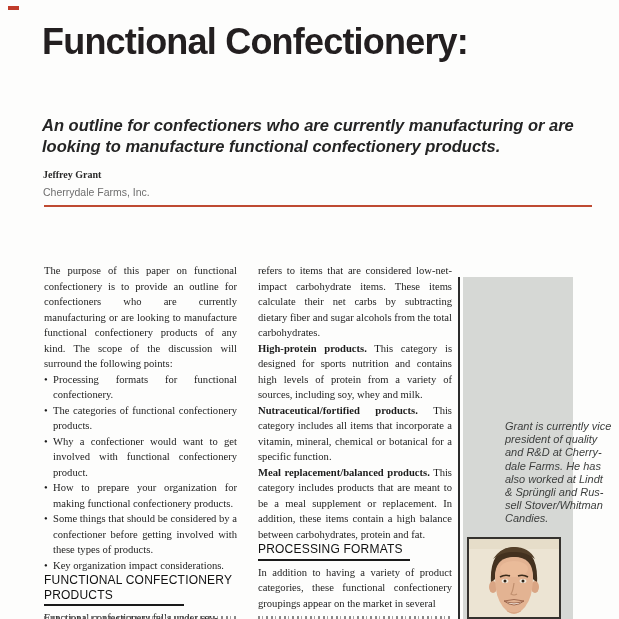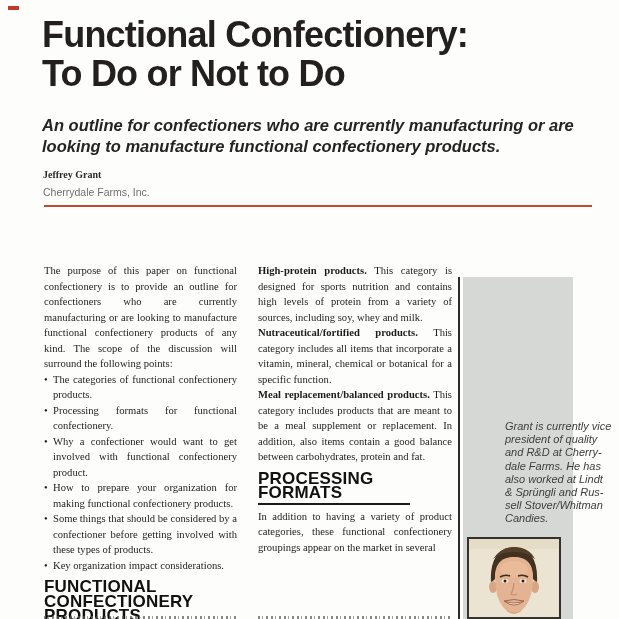--- a/index.html
+++ b/index.html
@@ -2,21 +2,21 @@
 <html><head>
 <meta charset="utf-8">
 <style>
   html,body{margin:0;padding:0;}
   body{background:#ffffff;}
   .page{position:relative;width:619px;height:619px;background:#fdfdfc;overflow:hidden;
         font-family:"Liberation Serif", serif;}
 
   .red-tab{position:absolute;left:8px;top:6px;width:11px;height:4px;background:#c03b2a;}
 
-  .title{position:absolute;left:42px;top:15px;
+  .title{position:absolute;left:42px;top:22px;
          font-family:"Liberation Sans", sans-serif;font-weight:bold;
          font-size:36px;line-height:39px;letter-spacing:-0.8px;color:#231f20;}
 
   .subtitle{position:absolute;left:42px;top:115px;width:548px;
             font-family:Liberation Sans, sans-serif;font-weight:bold;font-style:italic;
             font-size:16.5px;line-height:21px;color:#242424;}
 
   .author{position:absolute;left:43px;top:169px;
           font-family:"Liberation Serif", serif;font-weight:bold;
           font-size:10px;color:#2a2a2a;}
@@ -30,23 +30,23 @@
        text-align:justify;color:#1c1c1c;}
   .col-left{left:44px;width:193px;}
   .col-mid{left:258px;width:194px;}
   .col p{margin:0;}
   .col p strong{font-weight:bold;}
 
   .bullets{margin:0;padding:0;list-style:none;}
   .bullets .bullet{position:relative;padding-left:9px;margin:0;}
   .bullets .bullet::before{content:"\2022";position:absolute;left:0;top:0;}
 
-  .sec-head{font-family:"Liberation Sans", sans-serif;font-weight:bold;
-            font-size:17px;line-height:14.5px;letter-spacing:.2px;color:#111;
-            margin-top:7px;text-align:left;}
+  .sec-head{font-family:"Liberation Sans", sans-serif;font-weight:normal;
+            font-size:12px;line-height:14.5px;letter-spacing:.2px;color:#111;
+            text-align:left;}
   .head-rule{height:2px;background:#1a1a1a;margin:2px 0 4px 0;}
   .head-rule.w-left{width:140px;}
   .head-rule.w-mid{width:152px;}
 
   .cut-strip{position:absolute;top:616px;height:3px;opacity:.7;
     background:repeating-linear-gradient(90deg,#565656 0 2px,transparent 2px 4px,
                #787878 4px 5px,transparent 5px 8px,#565656 8px 10px,transparent 10px 13px);}
   .cut-left{left:44px;width:193px;}
   .cut-mid{left:258px;width:194px;}
 
@@ -63,49 +63,49 @@
 </style>
 </head>
 <body>
 
 <div class="page">
 
   <div class="red-tab"></div>
 
   <div class="title">
     <div>Functional Confectionery:</div>
-    <div>To Do or Not to Do</div>
   </div>
 
   <div class="subtitle">An outline for confectioners who are currently manufacturing or are looking to manufacture functional confectionery products.</div>
 
   <div class="author">Jeffrey Grant</div>
   <div class="affil">Cherrydale Farms, Inc.</div>
 
   <div class="red-rule"></div>
 
   <div class="col col-left">
     <p>The purpose of this paper on functional confectionery is to provide an outline for confectioners who are currently manufacturing or are looking to manufacture functional confectionery products of any kind. The scope of the discussion will surround the following points:</p>
     <div class="bullets">
+      <div class="bullet">Processing formats for functional confectionery.</div>
       <div class="bullet">The categories of functional confectionery products.</div>
-      <div class="bullet">Processing formats for functional confectionery.</div>
       <div class="bullet">Why a confectioner would want to get involved with functional confectionery product.</div>
       <div class="bullet">How to prepare your organization for making functional confectionery products.</div>
       <div class="bullet">Some things that should be considered by a confectioner before getting involved with these types of products.</div>
       <div class="bullet">Key organization impact considerations.</div>
     </div>
     <div class="sec-head">FUNCTIONAL CONFECTIONERY PRODUCTS</div>
     <div class="head-rule w-left"></div>
     <p>Functional confectionery falls under sev-</p>
   </div>
 
   <div class="col col-mid">
+    <p><strong></strong><span>refers to items that are considered low-net-impact carbohydrate items. These items calculate their net carbs by subtracting dietary fiber and sugar alcohols from the total carbohydrates.</span></p>
     <p><strong>High-protein products.</strong><span> This category is designed for sports nutrition and contains high levels of protein from a variety of sources, including soy, whey and milk.</span></p>
     <p><strong>Nutraceutical/fortified products.</strong><span> This category includes all items that incorporate a vitamin, mineral, chemical or botanical for a specific function.</span></p>
-    <p><strong>Meal replacement/balanced products.</strong><span> This category includes products that are meant to be a meal supplement or replacement. In addition, also items contain a good balance between carbohydrates, protein and fat.</span></p>
+    <p><strong>Meal replacement/balanced products.</strong><span> This category includes products that are meant to be a meal supplement or replacement. In addition, these items contain a high balance between carbohydrates, protein and fat.</span></p>
     <div class="sec-head">PROCESSING FORMATS</div>
     <div class="head-rule w-mid"></div>
     <p>In addition to having a variety of product categories, these functional confectionery groupings appear on the market in several</p>
   </div>
 
   <div class="cut-strip cut-left"></div>
   <div class="cut-strip cut-mid"></div>
 
   <div class="side-rule"></div>
   <div class="side-box"></div>

